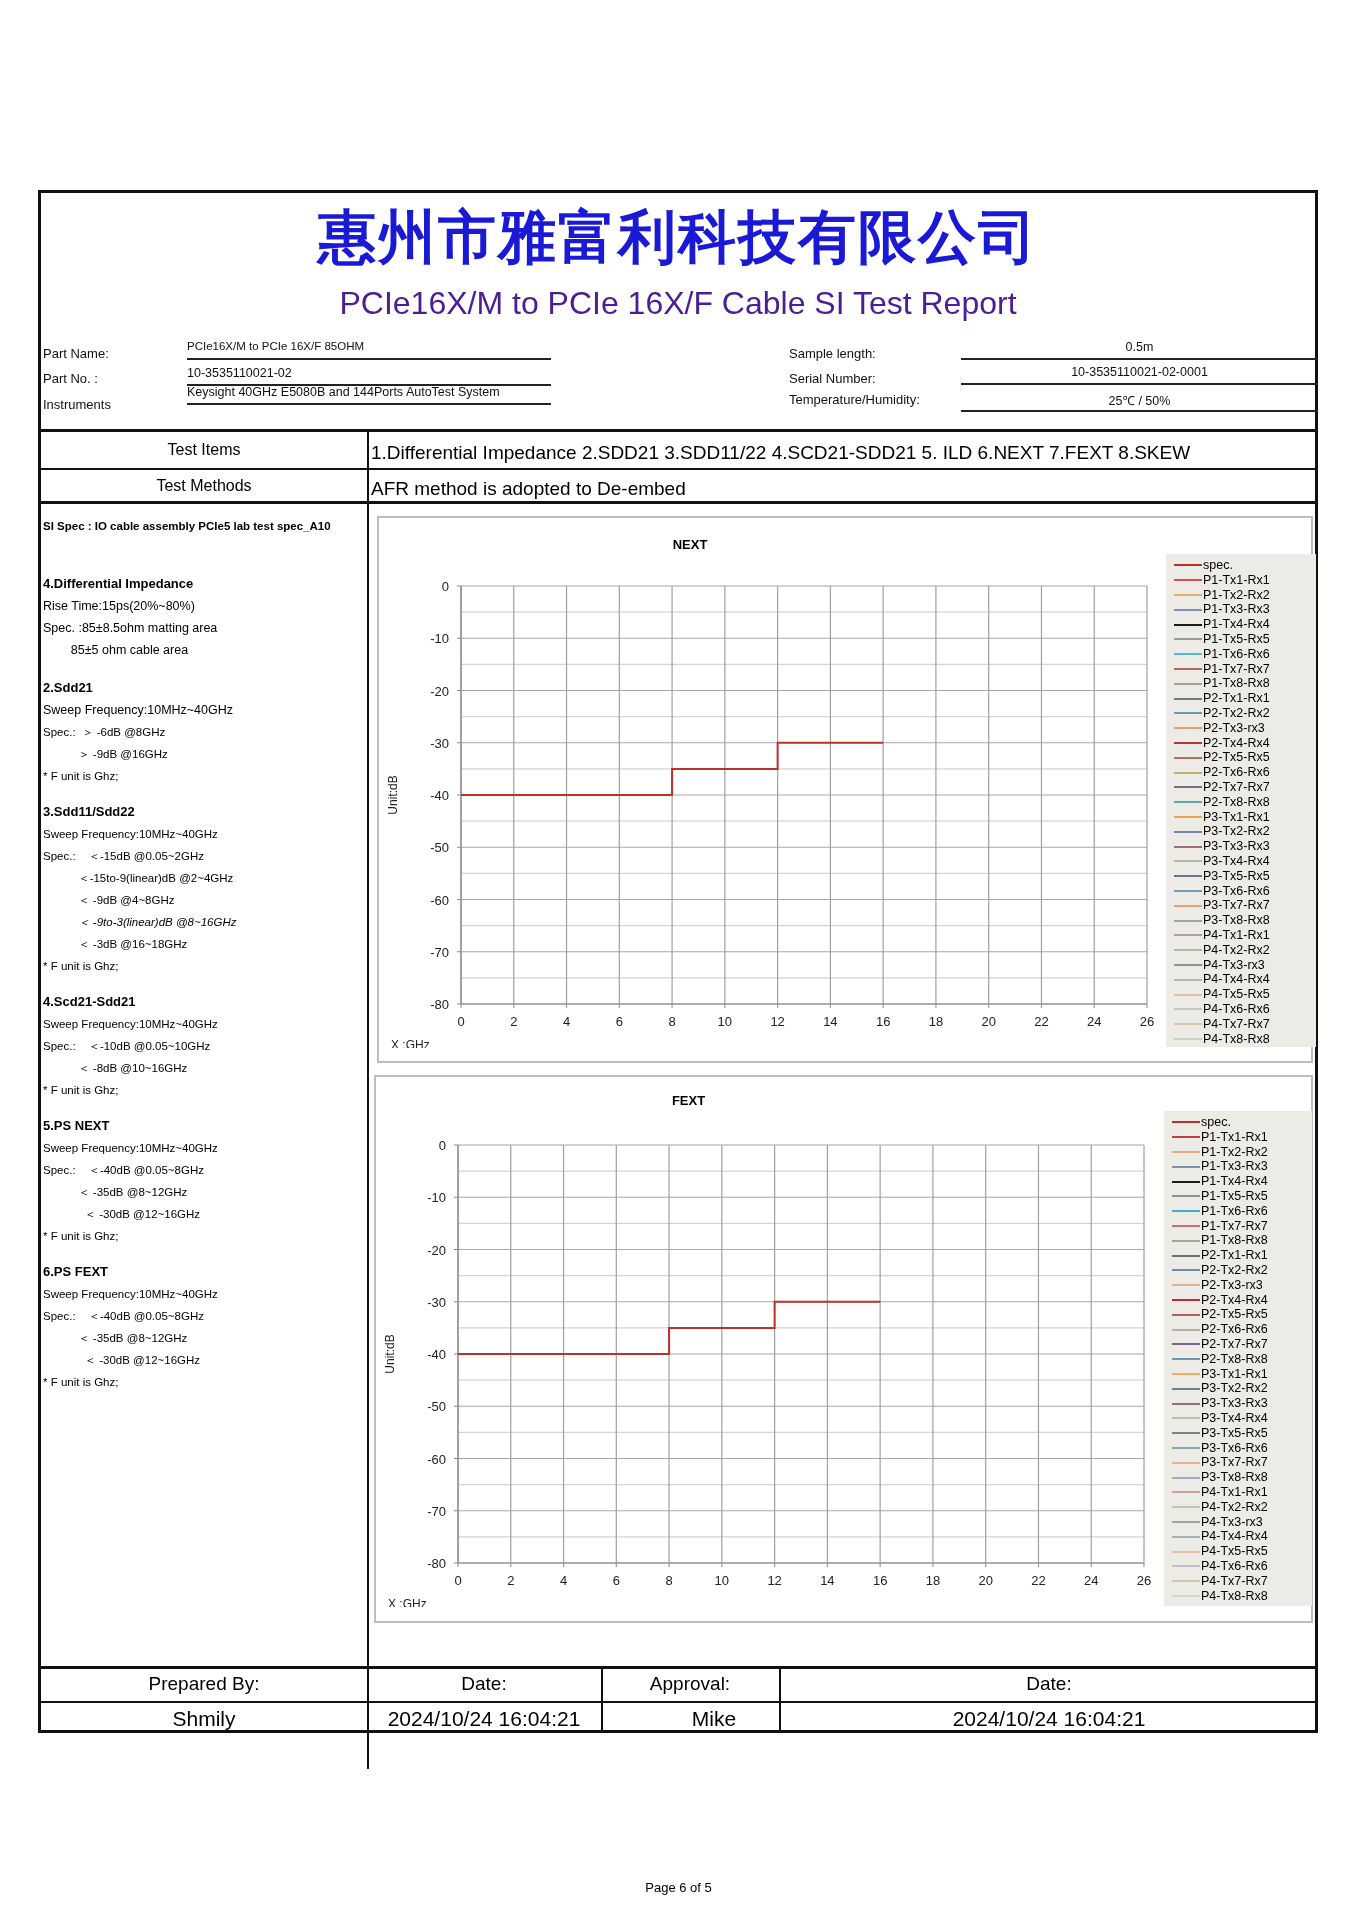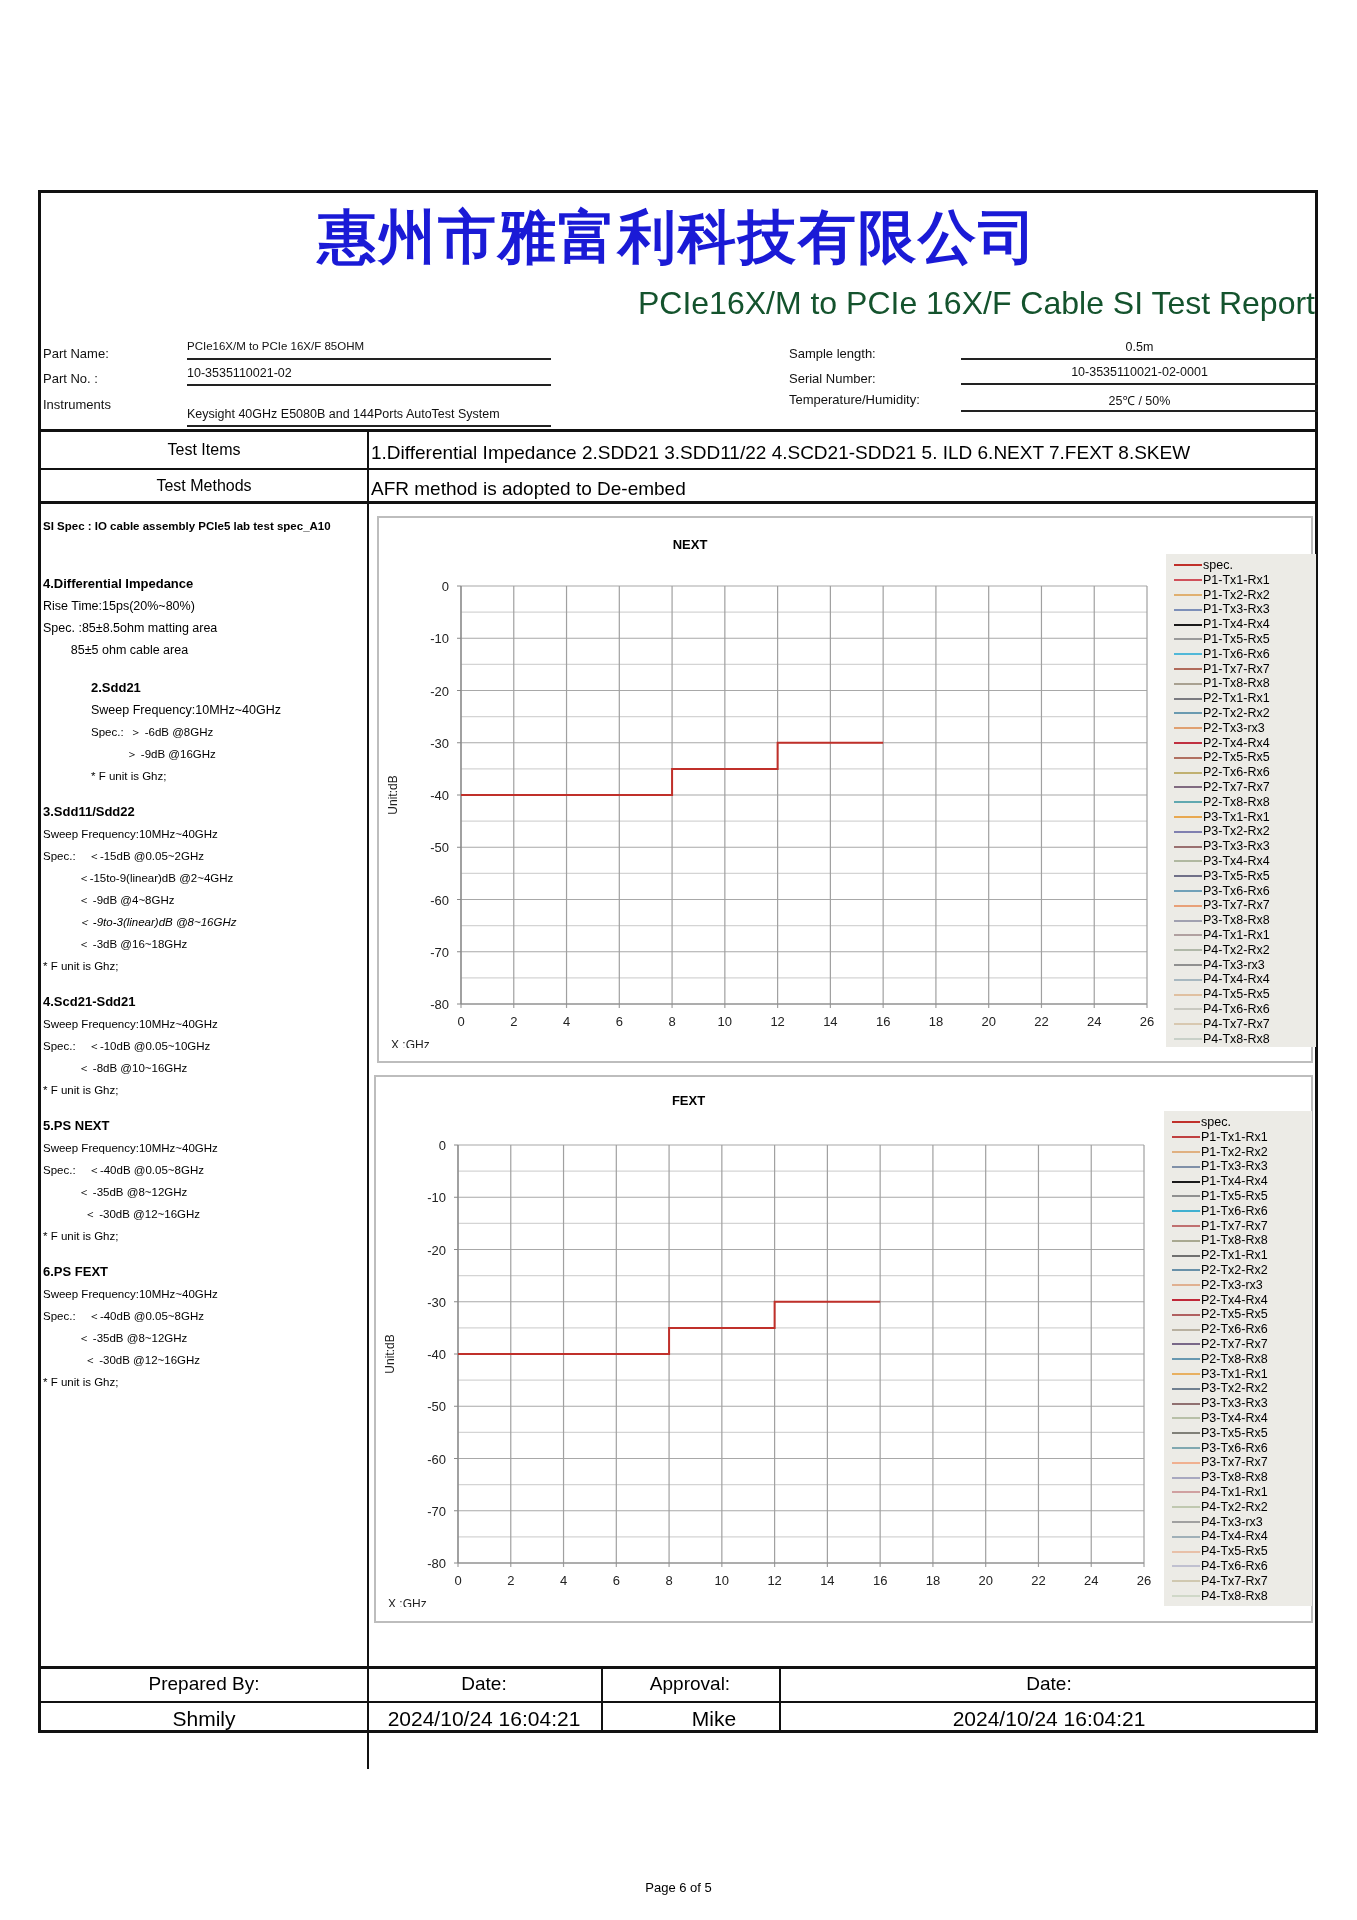--- a/index.html
+++ b/index.html
@@ -1,19 +1,19 @@
 <!DOCTYPE html>
 <html><head>
 <meta charset="utf-8">
 <style>
   html, body { margin:0; padding:0; background:#ffffff; }
   body { width:1357px; height:1920px; position:relative; font-family:"Liberation Sans", sans-serif; color:#000; overflow:hidden; }
   .frame { position:absolute; left:38px; top:190px; width:1280px; height:1543px; border:3px solid #111; box-sizing:border-box; }
   .company { position:absolute; left:0; right:0; top:6px; text-align:center; font-family:"DejaVu Sans", sans-serif; font-weight:bold; font-size:58px; color:#1a1ad6; letter-spacing:2px; }
-  .report-title { position:absolute; left:0; right:0; top:92px; text-align:right; font-size:32px; color:#14532d; }
+  .report-title { position:absolute; left:0; right:0; top:92px; text-align:center; font-size:32px; color:#4c1d95; }
   .info-label { position:absolute; font-size:13px; color:#111; }
   .info-val { position:absolute; font-size:12.5px; color:#111; border-bottom:2px solid #222; height:18px; box-sizing:content-box; }
   .hline { position:absolute; left:0; right:0; height:0; border-top:3px solid #111; }
   .hline.thin { border-top:2px solid #111; }
   .vline { position:absolute; width:0; border-left:2px solid #111; }
   .cell-center { position:absolute; text-align:center; font-size:16px; }
   .cell-left { position:absolute; font-size:19px; }
   .spec { position:absolute; left:2px; top:322px; width:320px; font-size:12.5px; line-height:22px; }
   .spec .b { font-weight:bold; font-size:13px; }
   .spec .s { font-size:11.5px; }
@@ -31,21 +31,21 @@
 
 <div class="frame">
   <div class="company">惠州市雅富利科技有限公司</div>
   <div class="report-title">PCIe16X/M to PCIe 16X/F Cable SI Test Report</div>
 
   <div class="info-label" style="left:2px;top:153px;">Part Name:</div>
   <div class="info-val" style="left:146px;top:147px;width:364px;font-size:11.5px;">PCIe16X/M to PCIe 16X/F 85OHM</div>
   <div class="info-label" style="left:2px;top:178px;">Part No. :</div>
   <div class="info-val" style="left:146px;top:173px;width:364px;">10-3535110021-02</div>
   <div class="info-label" style="left:2px;top:204px;">Instruments</div>
-  <div class="info-val" style="left:146px;top:214px;width:364px;">Keysight 40GHz E5080B and 144Ports AutoTest System</div>
+  <div class="info-val" style="left:146px;top:192px;width:364px;">Keysight 40GHz E5080B and 144Ports AutoTest System</div>
 
   <div class="info-label" style="left:748px;top:153px;">Sample length:</div>
   <div class="info-val" style="left:920px;top:147px;width:357px;text-align:center;">0.5m</div>
   <div class="info-label" style="left:748px;top:178px;">Serial Number:</div>
   <div class="info-val" style="left:920px;top:172px;width:357px;text-align:center;">10-3535110021-02-0001</div>
   <div class="info-label" style="left:748px;top:199px;">Temperature/Humidity:</div>
   <div class="info-val" style="left:920px;top:199px;width:357px;text-align:center;">25℃ / 50%</div>
 
   <div class="hline" style="top:236px;"></div>
   <div class="hline thin" style="top:275px;"></div>
@@ -59,21 +59,21 @@
 
   <div class="spec">
     <div class="b" style="font-size:11.5px;margin-bottom:36px;">SI Spec : IO cable assembly PCIe5 lab test spec_A10</div>
     <div id="spec-sections">
         <div style="margin-bottom: 16px;">
           <div class="b">4.Differential Impedance</div>
           <div class="" style="white-space: pre;">Rise Time:15ps(20%~80%)</div>
           <div class="" style="white-space: pre;">Spec. :85±8.5ohm matting area</div>
           <div class="" style="white-space: pre;">        85±5 ohm cable area</div>
         </div>
-        <div style="margin-bottom: 14px; margin-left: 48px;">
+        <div style="margin-bottom: 14px;">
           <div class="b">2.Sdd21</div>
           <div class="" style="white-space: pre;">Sweep Frequency:10MHz~40GHz</div>
           <div class="s" style="white-space: pre;">Spec.:  ＞ -6dB @8GHz</div>
           <div class="s" style="white-space: pre;">           ＞ -9dB @16GHz</div>
           <div class="s" style="white-space: pre;">* F unit is Ghz;</div>
         </div>
         <div style="margin-bottom: 14px;">
           <div class="b">3.Sdd11/Sdd22</div>
           <div class="s" style="white-space: pre;">Sweep Frequency:10MHz~40GHz</div>
           <div class="s" style="white-space: pre;">Spec.:    ＜-15dB @0.05~2GHz</div>

